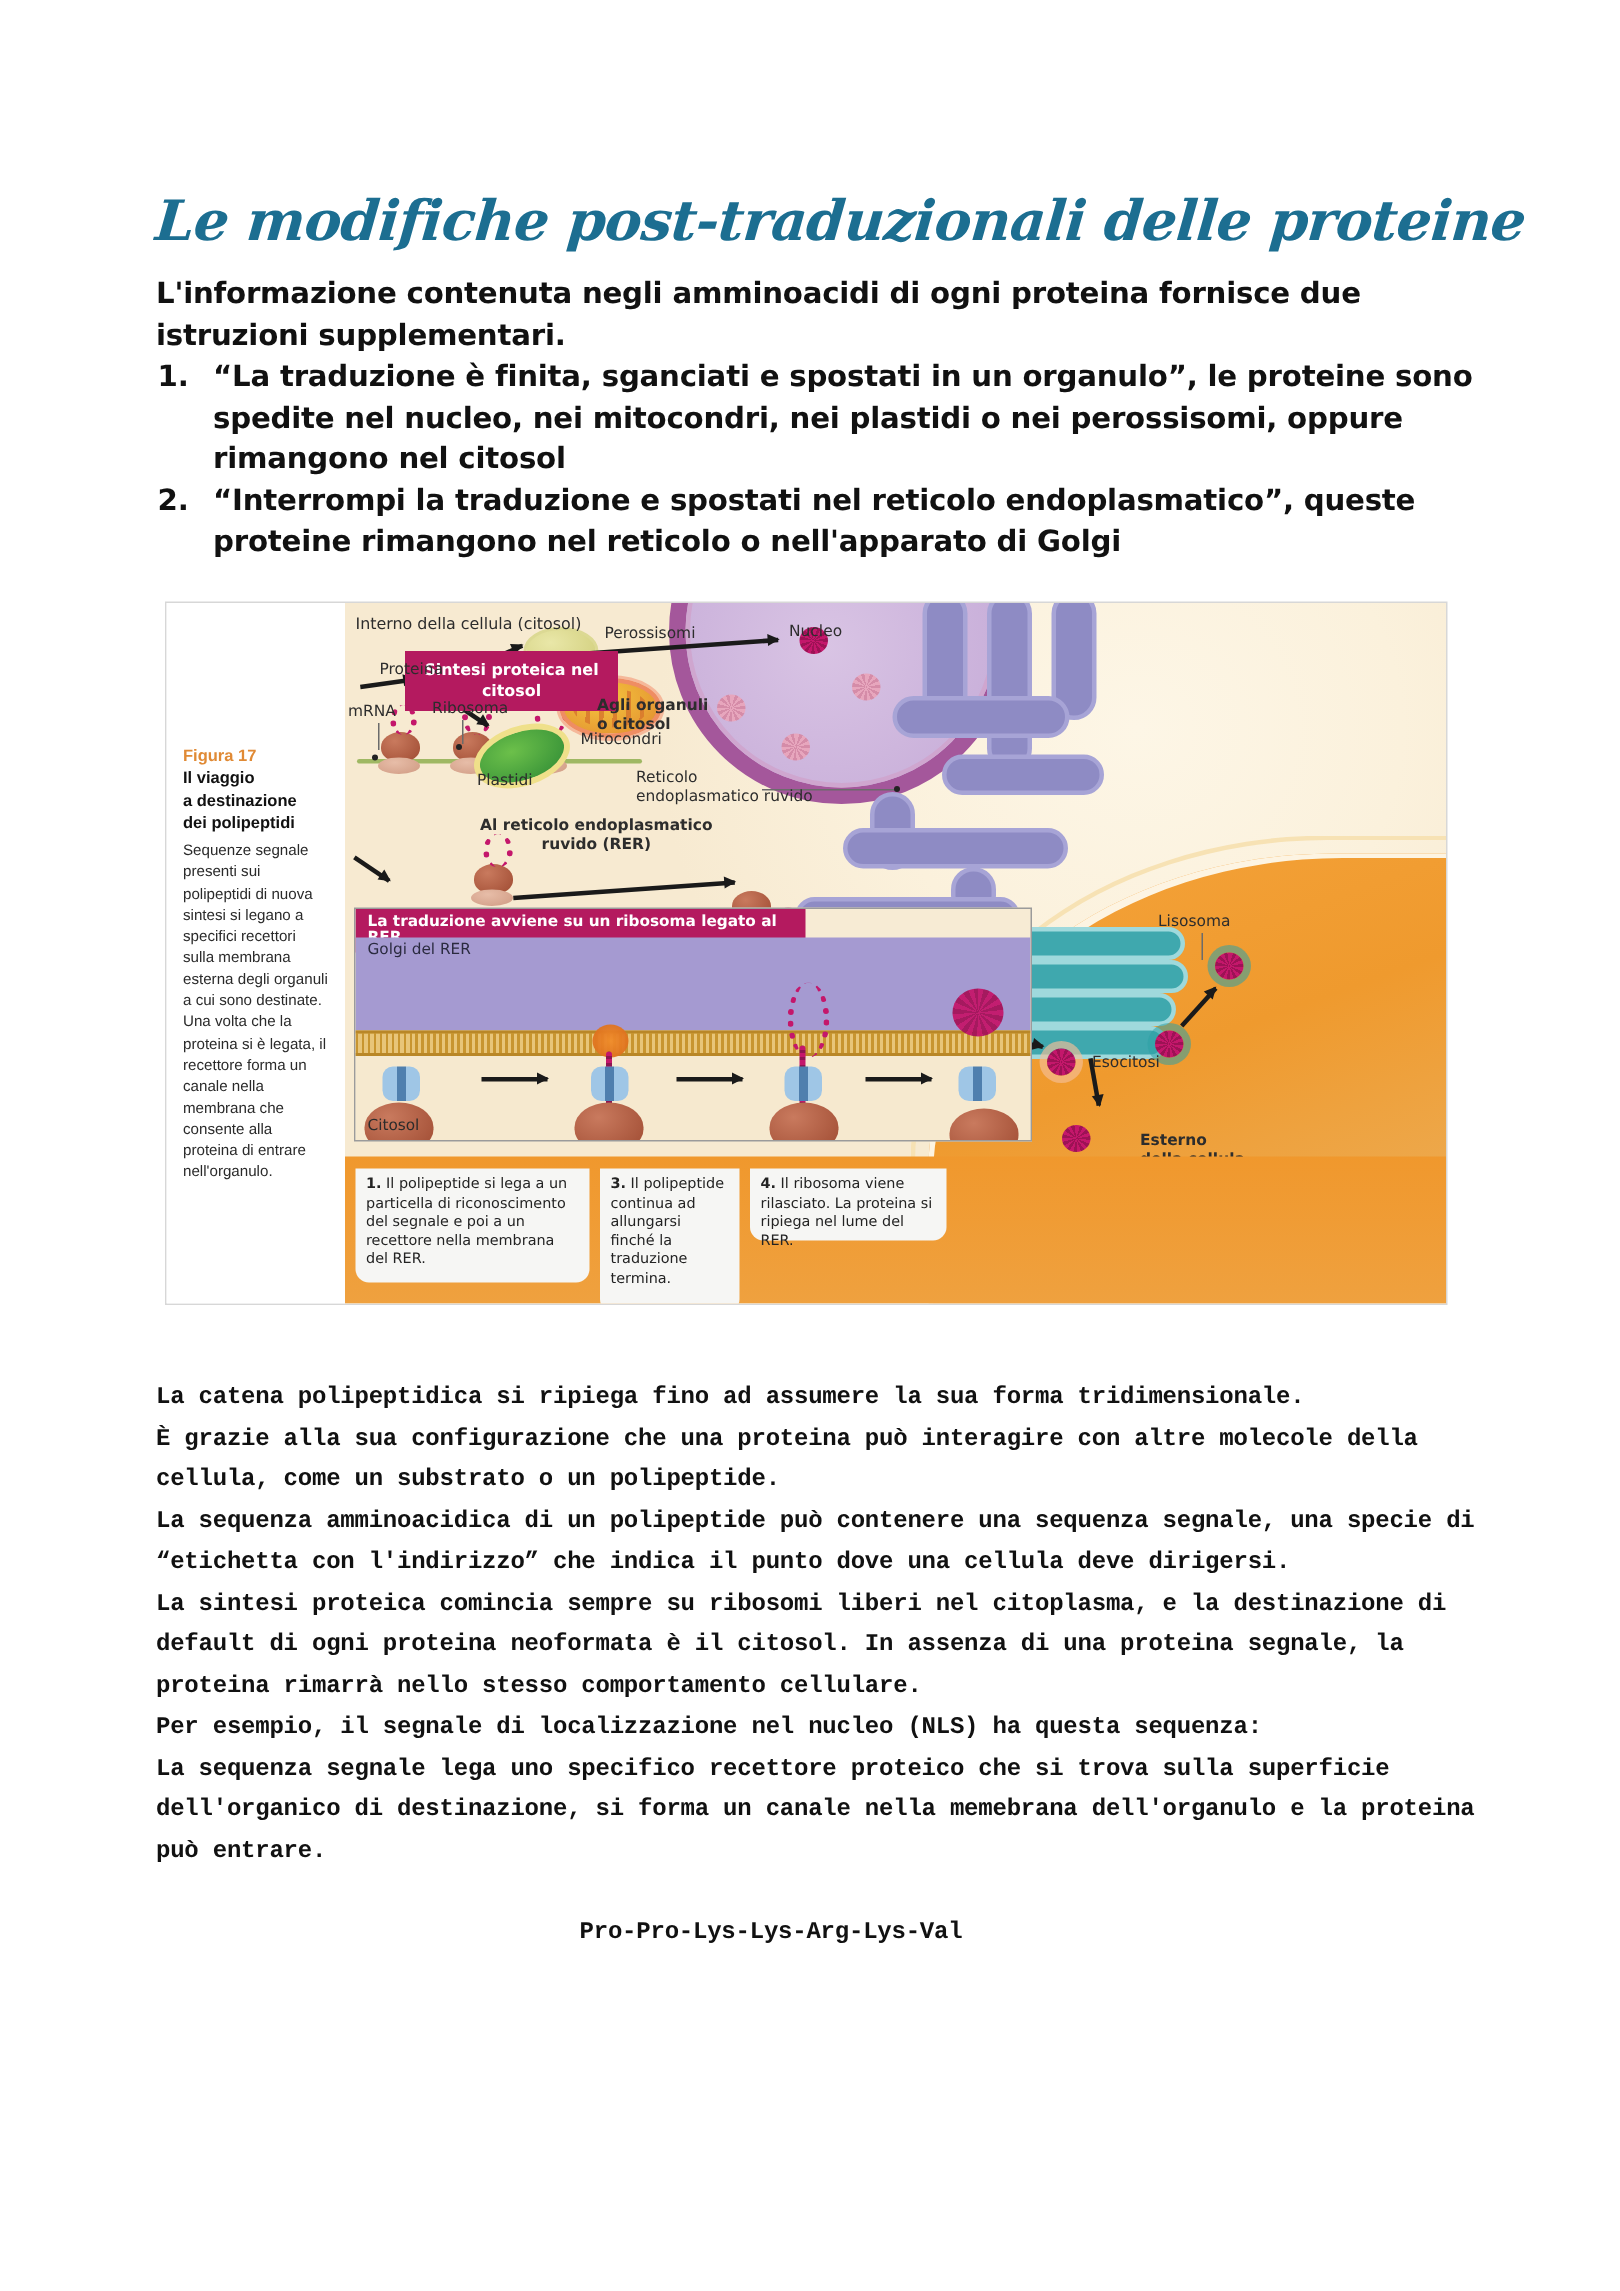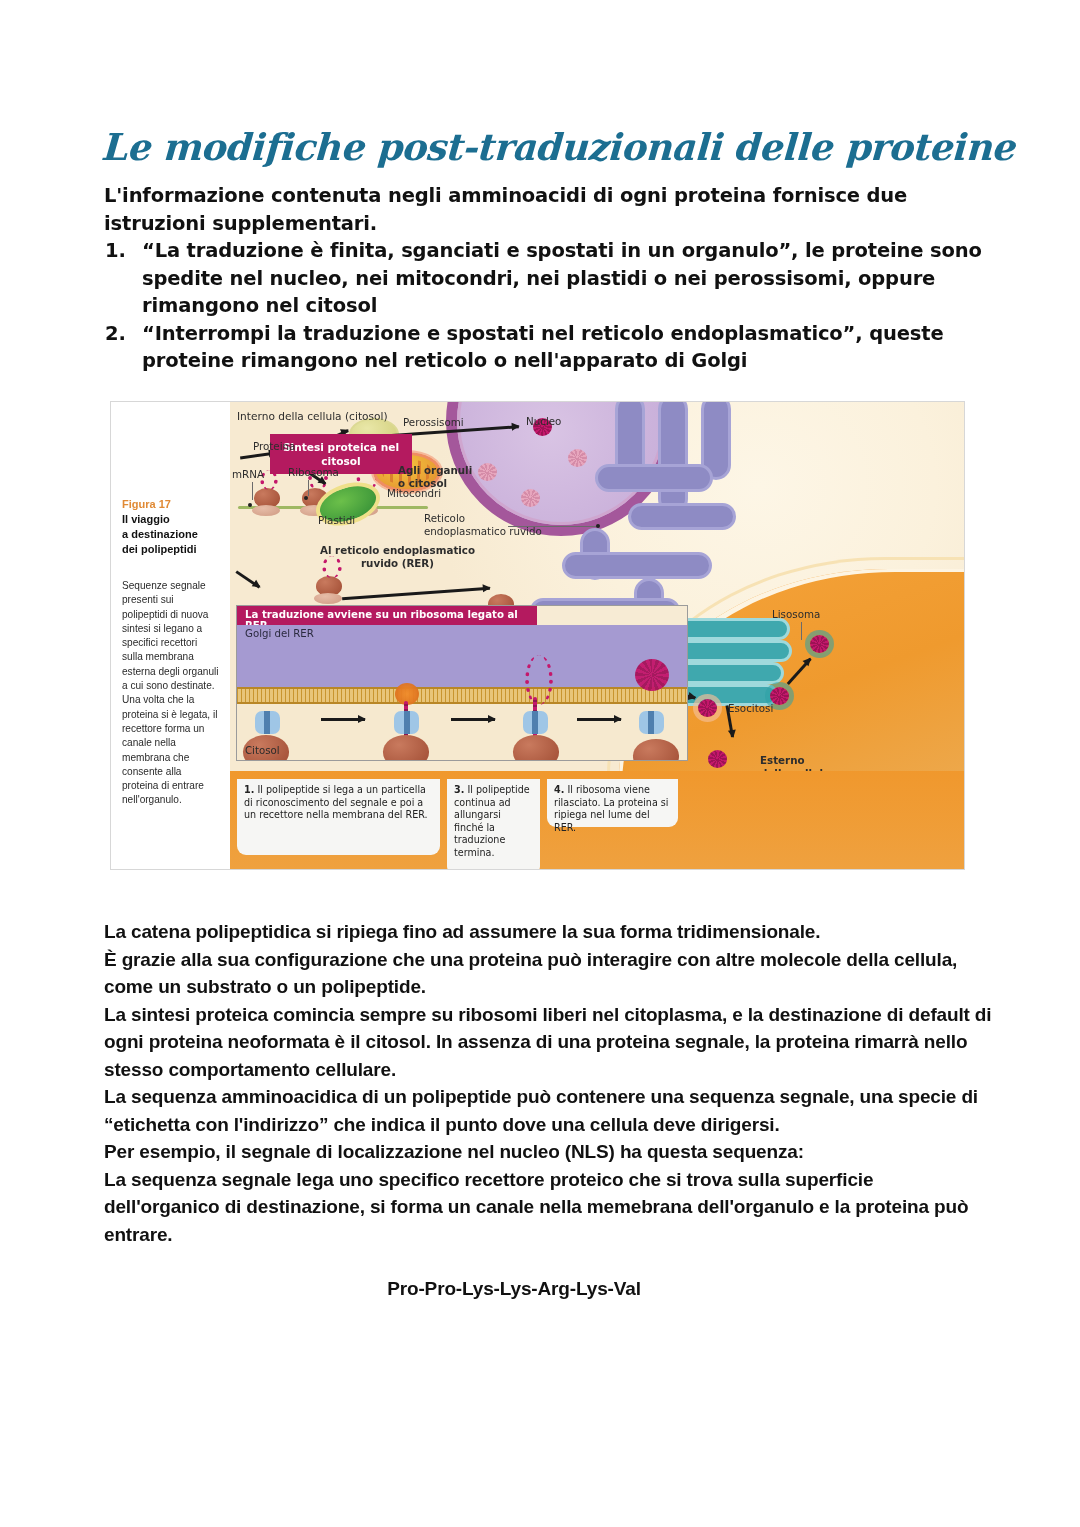--- a/index.html
+++ b/index.html
@@ -97,21 +97,21 @@
     color: #e08a35;
     font-weight: 700;
     font-size: 11px;
     line-height: 15px;
   }
   .fig-subtitle {
     font-weight: 700;
     color: #111;
     font-size: 11px;
     line-height: 15px;
-    margin-bottom: 22px;
+    margin-bottom: 4px;
   }
   .fig-desc { font-size: 10.1px; line-height: 14.3px; }
 
   
   .fig-art {
     position: relative;
     flex: 1 1 auto;
     background:
       radial-gradient(ellipse 320px 300px at 72% 18%, #fdf6e6 0%, #fbf1dc 55%, #f7ead1 100%),
       linear-gradient(#f9f0d9, #f8eed6);
@@ -152,21 +152,21 @@
   .step-card {
     background: #f6f6f4;
     border-radius: 0 0 9px 9px;
     padding: 5px 7px 6px 7px;
     font-size: 9.6px;
     line-height: 12.6px;
     color: #232323;
     box-sizing: border-box;
   }
   .step-card b { font-weight: 700; }
-  .step-1 { width: 203px; height: 76px; }
+  .step-1 { width: 156px; height: 76px; }
   .step-2 { width: 93px; height: 76px; }
   .step-3 { width: 93px; height: 96px; }
   .step-4 { width: 131px; height: 48px; }
 
   
   .art-label {
     position: absolute;
     font-family: "DejaVu Sans", sans-serif;
     color: #2d2d2d;
     font-size: 10.3px;
@@ -393,23 +393,23 @@
     background: #222;
     z-index: 5;
   }
 
   
   .note-body2 {
     position: absolute;
     left: 104px;
     top: 918px;
     width: 890px;
-    font-family: Liberation Sans, sans-serif;
+    font-family: Liberation Mono, monospace;
     font-weight: 700;
-    font-size: 19px;
+    font-size: 16px;
     line-height: 27.5px;
     color: #111111;
     letter-spacing: -0.15px;
   }
   .note-body2 p { margin: 0; }
   .seq-line {
     text-align: center;
     margin: 27px 0 27px 0 !important;
     padding-right: 70px;
   }
@@ -612,20 +612,20 @@
           <b>4.</b><span> Il ribosoma viene rilasciato. La proteina si ripiega nel lume del RER.</span>
         </div>
       </div>
 
     </div>
   </div>
 
   <div class="note-body2">
     <p>La catena polipeptidica si ripiega fino ad assumere la sua forma tridimensionale.</p>
     <p>È grazie alla sua configurazione che una proteina può interagire con altre molecole della cellula, come un substrato o un polipeptide.</p>
+    <p>La sequenza amminoacidica di un polipeptide può contenere una sequenza segnale, una specie di “etichetta con l'indirizzo” che indica il punto dove una cellula deve dirigersi.</p>
     <p>La sintesi proteica comincia sempre su ribosomi liberi nel citoplasma, e la destinazione di default di ogni proteina neoformata è il citosol. In assenza di una proteina segnale, la proteina rimarrà nello stesso comportamento cellulare.</p>
-    <p>La sequenza amminoacidica di un polipeptide può contenere una sequenza segnale, una specie di “etichetta con l'indirizzo” che indica il punto dove una cellula deve dirigersi.</p>
     <p>Per esempio, il segnale di localizzazione nel nucleo (NLS) ha questa sequenza:</p>
     <p>La sequenza segnale lega uno specifico recettore proteico che si trova sulla superficie dell'organico di destinazione, si forma un canale nella memebrana dell'organulo e la proteina può entrare.</p>
     <p class="seq-line">Pro-Pro-Lys-Lys-Arg-Lys-Val</p>
   </div>
 
 </div>
 
 </body></html>

